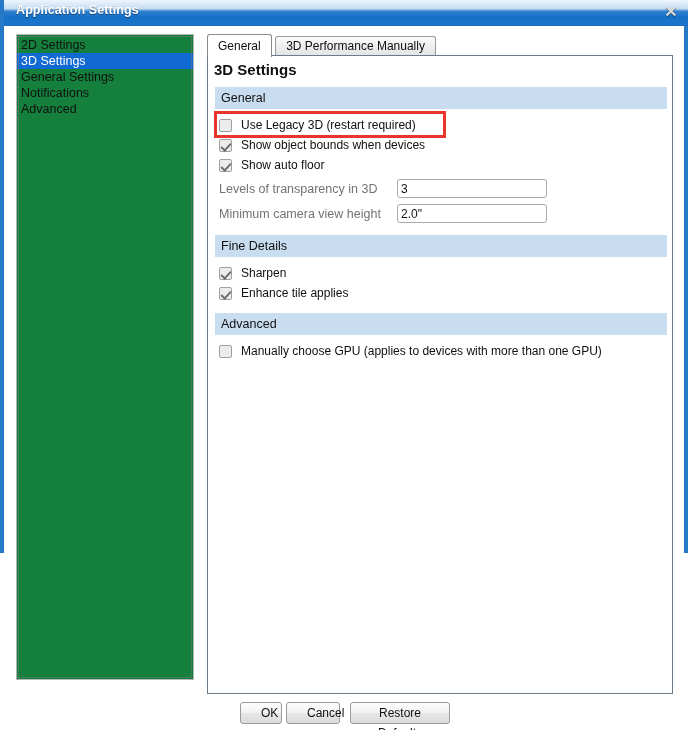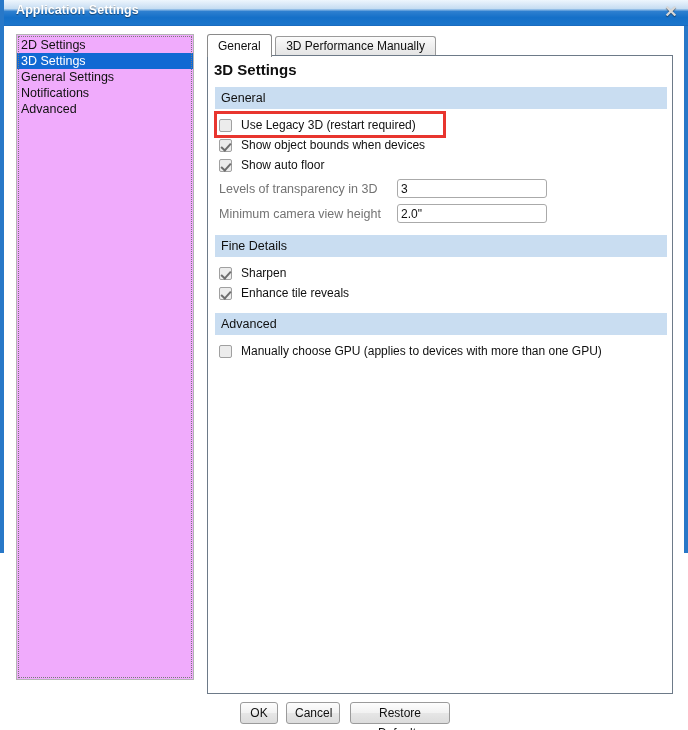--- a/index.html
+++ b/index.html
@@ -76,21 +76,21 @@
     background: #ffffff;
   }
 
   
   #sidebar {
     position: absolute;
     left: 12px;
     top: 8px;
     width: 178px;
     height: 646px;
-    background: #f0abfc;
+    background: #15803d;
     border: 1px solid #b4b4b4;
     outline: 1px dotted #7a7a7a;
     outline-offset: -3px;
     box-sizing: border-box;
     padding-top: 2px;
     overflow: hidden;
   }
   .sidebar-item {
     height: 16px;
     line-height: 16px;
@@ -269,21 +269,21 @@
     line-height: 20px;
     text-align: center;
     font-family: "Liberation Sans", sans-serif;
     font-size: 12px;
     color: #101010;
     background: linear-gradient(to bottom, #fdfdfd 0%, #f2f2f2 48%, #e6e6e6 52%, #dcdcdc 100%);
     border: 1px solid #9b9b9b;
     border-radius: 3px;
     box-sizing: border-box;
     cursor: pointer;
-    padding: 0 8px;
+    padding: 0 20px;
   }
   #ok-button     { left: 236px; width: 38px; }
   #cancel-button { left: 282px; width: 54px; }
   #restore-button{ left: 346px; width: 100px; }
 </style>
 </head>
 <body>
 
 <div id="window">
 
@@ -335,21 +335,21 @@
             </div>
           </div>
           <div class="section-header">Fine Details</div>
           <div class="section-body">
             <div class="check-row">
               <div class="checkbox checked"></div>
               <div class="check-label">Sharpen</div>
             </div>
             <div class="check-row">
               <div class="checkbox checked"></div>
-              <div class="check-label">Enhance tile reveals</div>
+              <div class="check-label">Enhance tile applies</div>
             </div>
           </div>
           <div class="section-header">Advanced</div>
           <div class="section-body">
             <div class="check-row">
               <div class="checkbox"></div>
               <div class="check-label">Manually choose GPU (applies to devices with more than one GPU)</div>
             </div>
           </div>
         </div>

